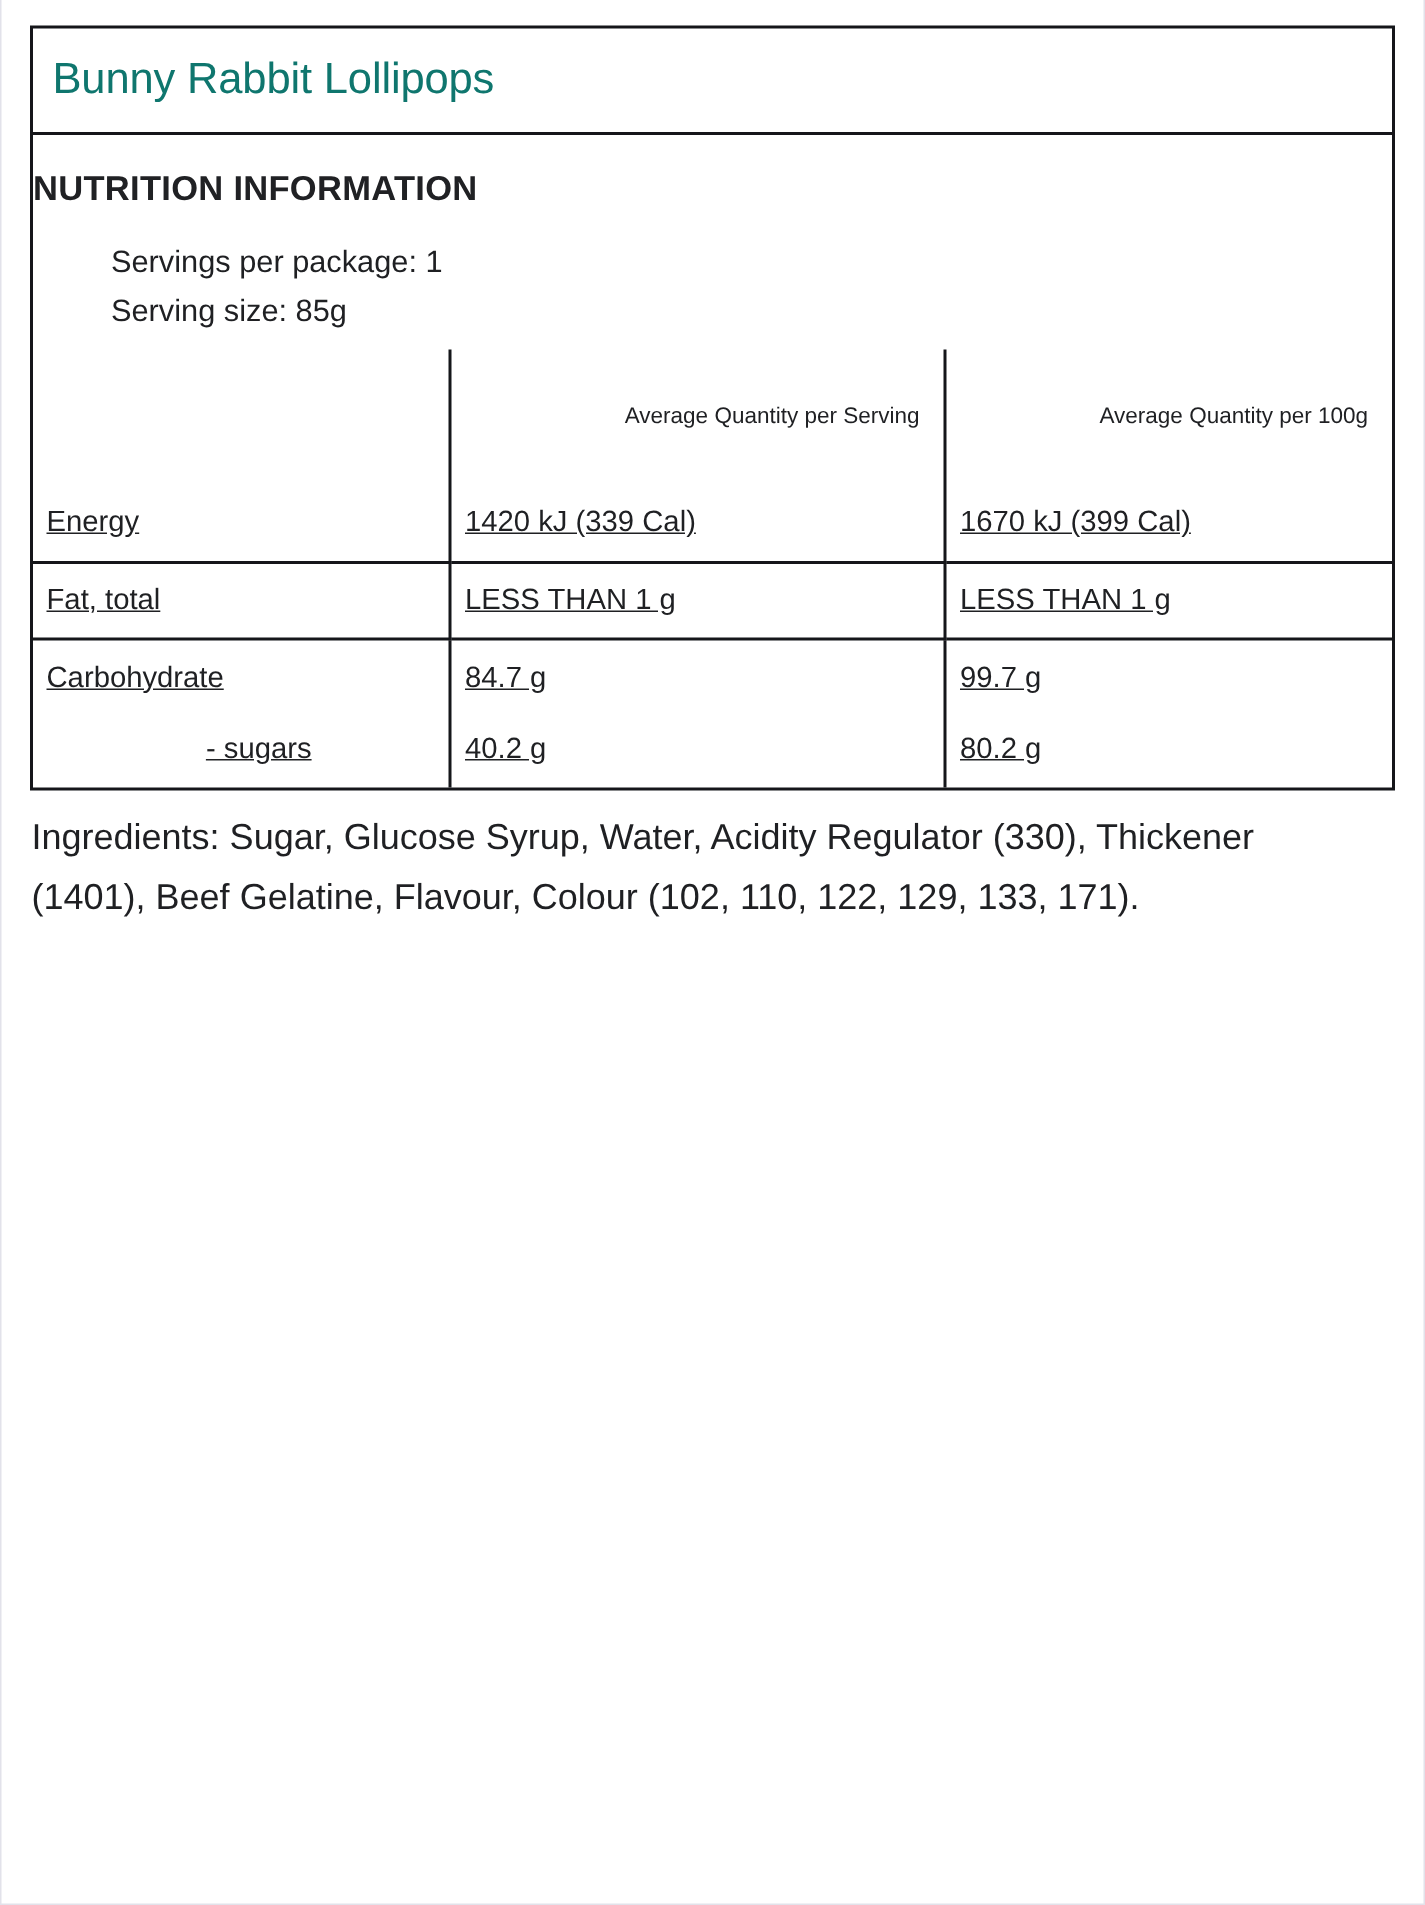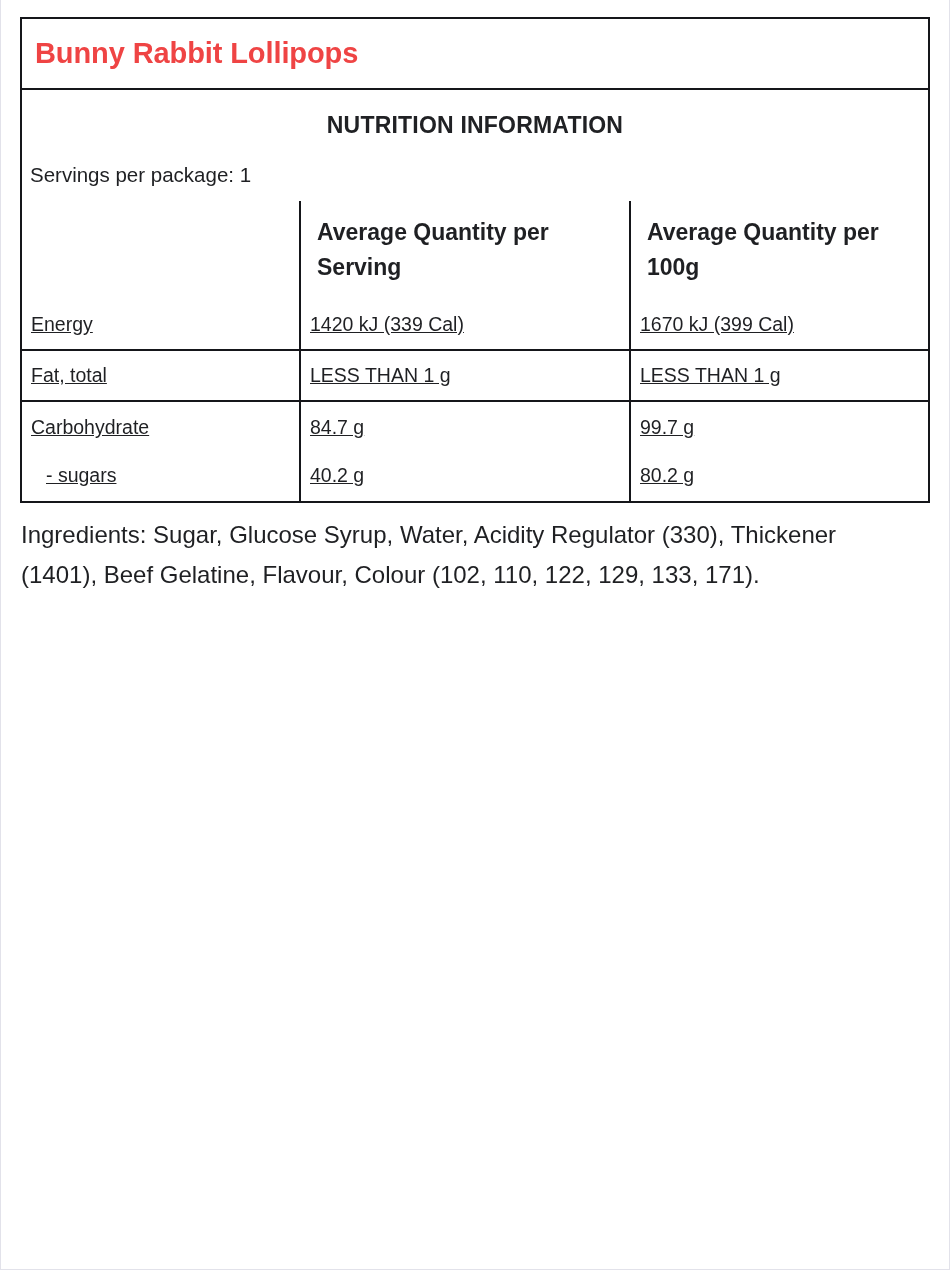--- a/index.html
+++ b/index.html
@@ -38,47 +38,47 @@
   
   .panel {
     border: 2px solid #15161a;
     box-sizing: border-box;
     width: 910px;
     background: #ffffff;
   }
 
   .panel-title {
     font-size: 29px;
-    font-weight: bold;
+    font-weight: normal;
     letter-spacing: -0.1px;
-    color: #ef4444;
+    color: #0f766e;
     padding: 19px 0 20px 13px;
     line-height: 1.05;
   }
 
   .rule {
     height: 2px;
     background: #15161a;
     width: 100%;
   }
 
   .nutrition-heading {
-    text-align: center;
     font-size: 23px;
     font-weight: bold;
     letter-spacing: 0.2px;
     color: #202124;
     padding: 22px 0 20px 0;
   }
 
   .servings {
     padding: 0 0 9px 8px;
     font-size: 20.5px;
     line-height: 1.58;
     color: #1f2023;
+    margin-left: 44px;
   }
   .servings div { white-space: nowrap; }
 
   
   table.nutrients {
     border-collapse: collapse;
     width: 100%;
     table-layout: fixed;
     font-size: 19.5px;
     color: #1f2023;
@@ -93,43 +93,44 @@
     padding: 0;
     vertical-align: middle;
   }
   
   table.nutrients tr > *:first-child { border-left: none; }
   table.nutrients tr > *:last-child  { border-right: none; }
   table.nutrients tr:first-child > * { border-top: none; }
   table.nutrients tr:last-child > *  { border-bottom: none; }
 
   table.nutrients thead th {
-    font-weight: bold;
-    text-align: left;
-    font-size: 23px;
+    font-weight: normal;
+    text-align: right;
+    font-size: 15px;
     line-height: 1.52;
     padding: 14px 16px 15px 16px;
     height: 62px;
   }
   table.nutrients thead th.blank { border-top: none; }
 
   table.nutrients tbody td {
     padding: 11px 0 12px 9px;
     line-height: 1.35;
     text-decoration: underline;
   }
   table.nutrients tbody td.stacked {
     padding-top: 12px;
     padding-bottom: 13px;
   }
   .sub-line {
     margin-top: 21px;
   }
   .sub-label {
     padding-left: 15px;
+    text-align: center;
   }
 
   
   .ingredients {
     font-size: 24px;
     line-height: 1.66;
     color: #1f2023;
     padding: 12px 24px 0 1px;
     max-width: 880px;
   }
@@ -146,20 +147,21 @@
   <div class="panel">
 
     <div class="panel-title">Bunny Rabbit Lollipops</div>
 
     <div class="rule"></div>
 
     <div class="nutrition-heading">NUTRITION INFORMATION</div>
 
     <div class="servings">
       <div>Servings per package: 1</div>
+      <div>Serving size: 85g</div>
     </div>
 
     <table class="nutrients">
       <colgroup>
         <col class="c-name">
         <col class="c-serve">
         <col class="c-hundred">
       </colgroup>
       <thead>
         <tr>

